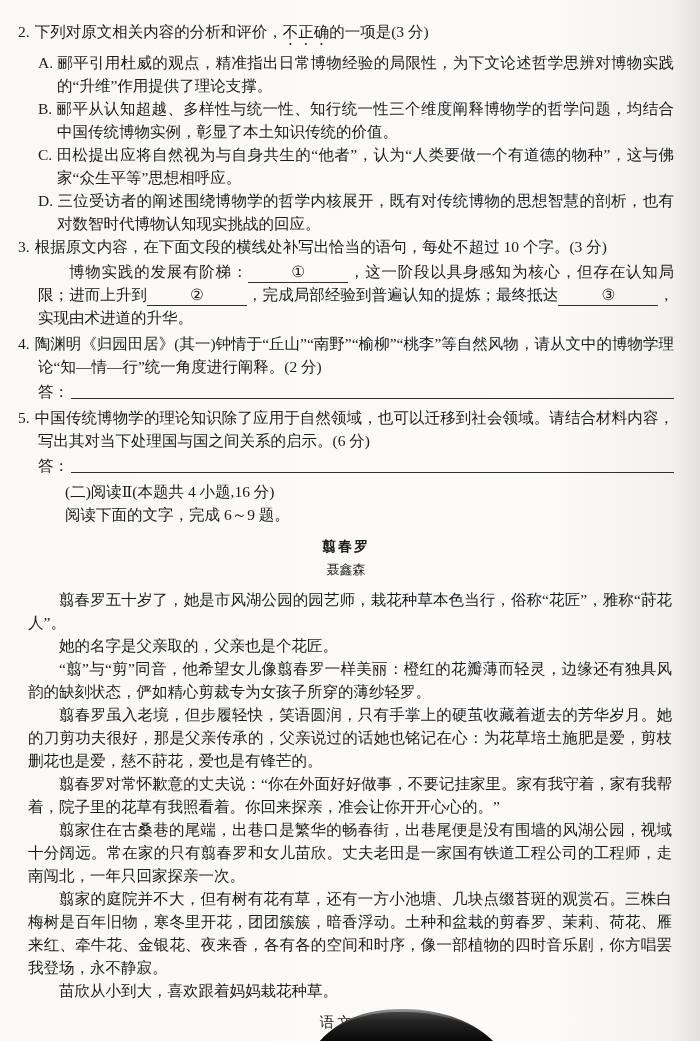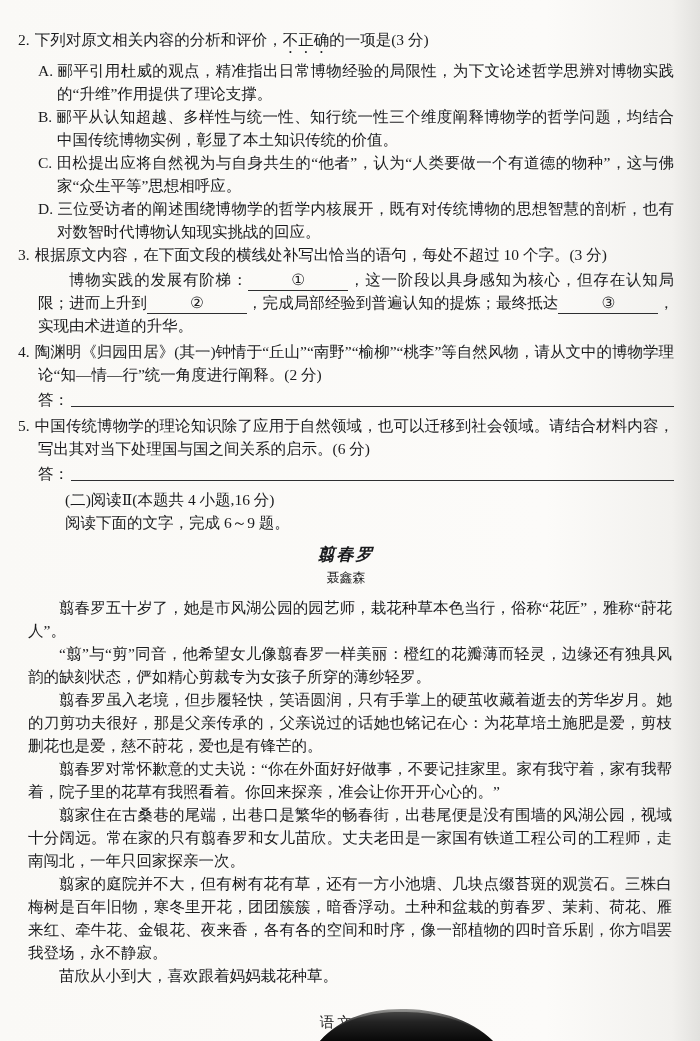--- a/index.html
+++ b/index.html
@@ -6,40 +6,40 @@
   html,body{margin:0;padding:0}
   body{
     width:700px;height:1041px;position:relative;overflow:hidden;background:#e9e8e6;
     font-family:"Liberation Serif","DejaVu Serif",serif;
   }
   .page{
     position:absolute;inset:0;
     background:linear-gradient(90deg,#faf9f6 0%,#fcfbf9 78%,#f2f1ee 96%,#e2e1de 100%);
     color:#1a1b1d;
     font-size:15.5px;line-height:23px;
-    padding:28px 26px 0 18px;
+    padding:20px 26px 0 18px;
     text-align:justify;
   }
   .q{margin:0 0 2px 20px;text-indent:-20px;}
   .qnum{margin-right:5px;}
   .emph{
     -webkit-text-emphasis:filled dot;-webkit-text-emphasis-position:under;
     text-emphasis:filled dot;text-emphasis-position:under right;
   }
   .option{margin-left:39px;text-indent:-19px;}
   .olabel{margin-right:4px;}
   .q3pass{margin:0 0 3px 20px;text-indent:2em;}
   .blank{
     display:inline-block;min-width:100px;text-align:center;
     border-bottom:1px solid #2e2f31;text-indent:0;line-height:20px;
   }
   .answer{display:flex;align-items:flex-end;margin:0 0 3px 20px;}
   .answer-line{flex:1;border-bottom:1px solid #2e2f31;height:1px;margin:0 0 4px 2px;}
   .sec-head{margin-left:47px;}
-  .story-title{margin:9px 0 1px;text-align:center;font-size:17px;font-weight:700;letter-spacing:2px;font-style:italic;}
+  .story-title{margin:9px 0 1px;text-align:center;font-size:14px;font-weight:700;letter-spacing:2px;}
   .story-author{text-align:center;font-size:13px;margin:0 0 6px;color:#232425;font-family:Liberation Mono, monospace;}
   .story p{margin:0;text-indent:2em;padding-left:10px;padding-right:2px;}
   .footer{
     position:absolute;left:0;width:700px;top:1013px;text-align:center;
     font-size:14.5px;letter-spacing:3px;color:#222;
   }
   .fpage{margin-left:8px;}
   .curl{position:absolute;left:318px;top:1004px;}
 </style>
 </head>
@@ -79,20 +79,21 @@
   </div>
 
   <div class="sec-head">(二)阅读Ⅱ(本题共 4 小题,16 分)</div>
   <div class="sec-head">阅读下面的文字，完成 6～9 题。</div>
 
   <div class="story-title">翦春罗</div>
   <div class="story-author">聂鑫森</div>
 
   <div class="story">
     <p>翦春罗五十岁了，她是市风湖公园的园艺师，栽花种草本色当行，俗称“花匠”，雅称“莳花人”。</p>
+    <p>她的名字是父亲取的，父亲也是个花匠。</p>
     <p>“翦”与“剪”同音，他希望女儿像翦春罗一样美丽：橙红的花瓣薄而轻灵，边缘还有独具风韵的缺刻状态，俨如精心剪裁专为女孩子所穿的薄纱轻罗。</p>
     <p>翦春罗虽入老境，但步履轻快，笑语圆润，只有手掌上的硬茧收藏着逝去的芳华岁月。她的刀剪功夫很好，那是父亲传承的，父亲说过的话她也铭记在心：为花草培土施肥是爱，剪枝删花也是爱，慈不莳花，爱也是有锋芒的。</p>
     <p>翦春罗对常怀歉意的丈夫说：“你在外面好好做事，不要记挂家里。家有我守着，家有我帮着，院子里的花草有我照看着。你回来探亲，准会让你开开心心的。”</p>
     <p>翦家住在古桑巷的尾端，出巷口是繁华的畅春街，出巷尾便是没有围墙的风湖公园，视域十分阔远。常在家的只有翦春罗和女儿苗欣。丈夫老田是一家国有铁道工程公司的工程师，走南闯北，一年只回家探亲一次。</p>
     <p>翦家的庭院并不大，但有树有花有草，还有一方小池塘、几块点缀苔斑的观赏石。三株白梅树是百年旧物，寒冬里开花，团团簇簇，暗香浮动。土种和盆栽的剪春罗、茉莉、荷花、雁来红、牵牛花、金银花、夜来香，各有各的空间和时序，像一部植物的四时音乐剧，你方唱罢我登场，永不静寂。</p>
     <p>苗欣从小到大，喜欢跟着妈妈栽花种草。</p>
   </div>
 
 </div>
 

